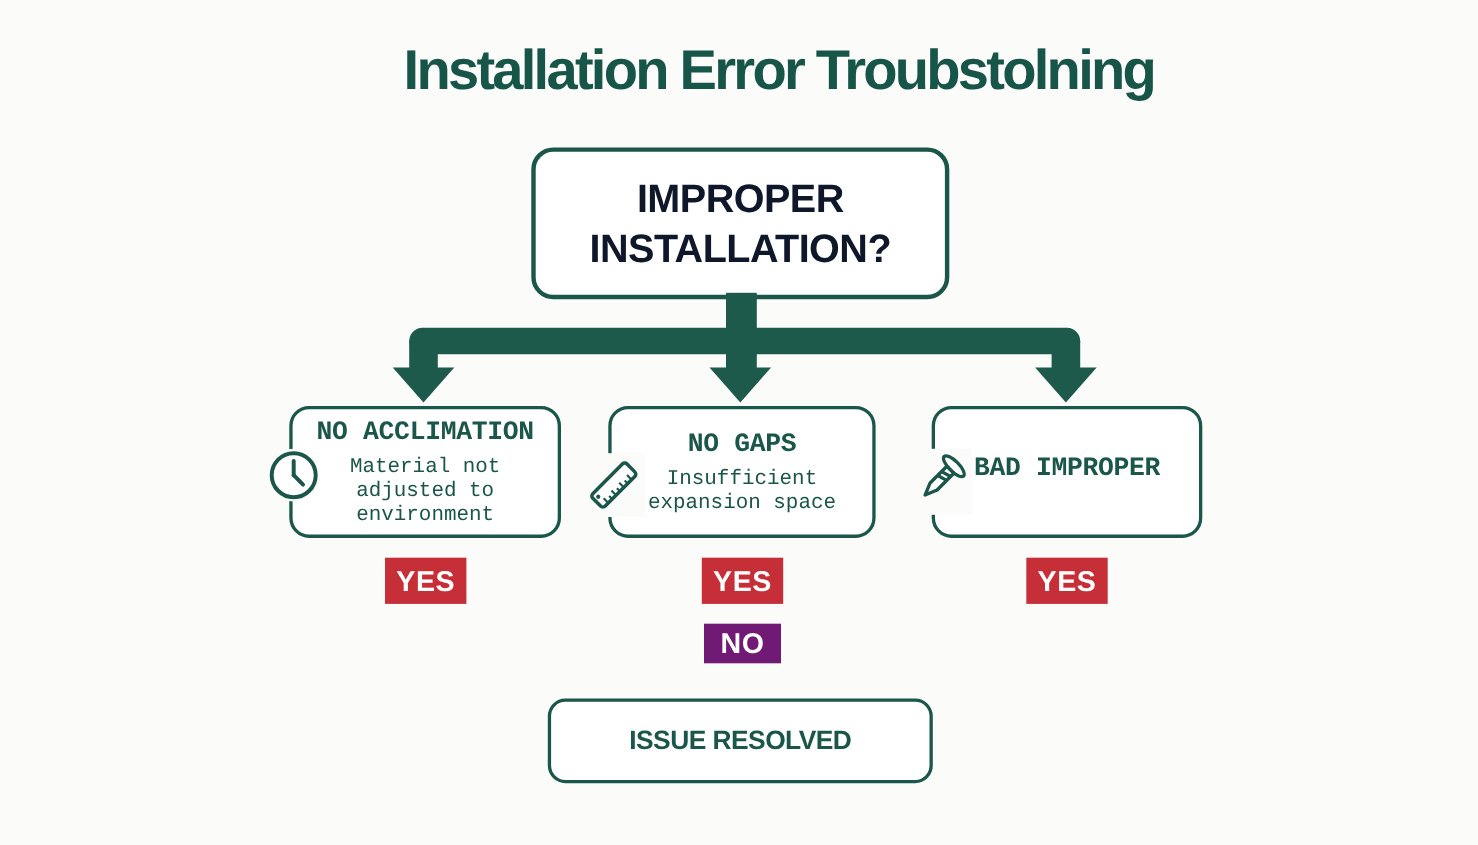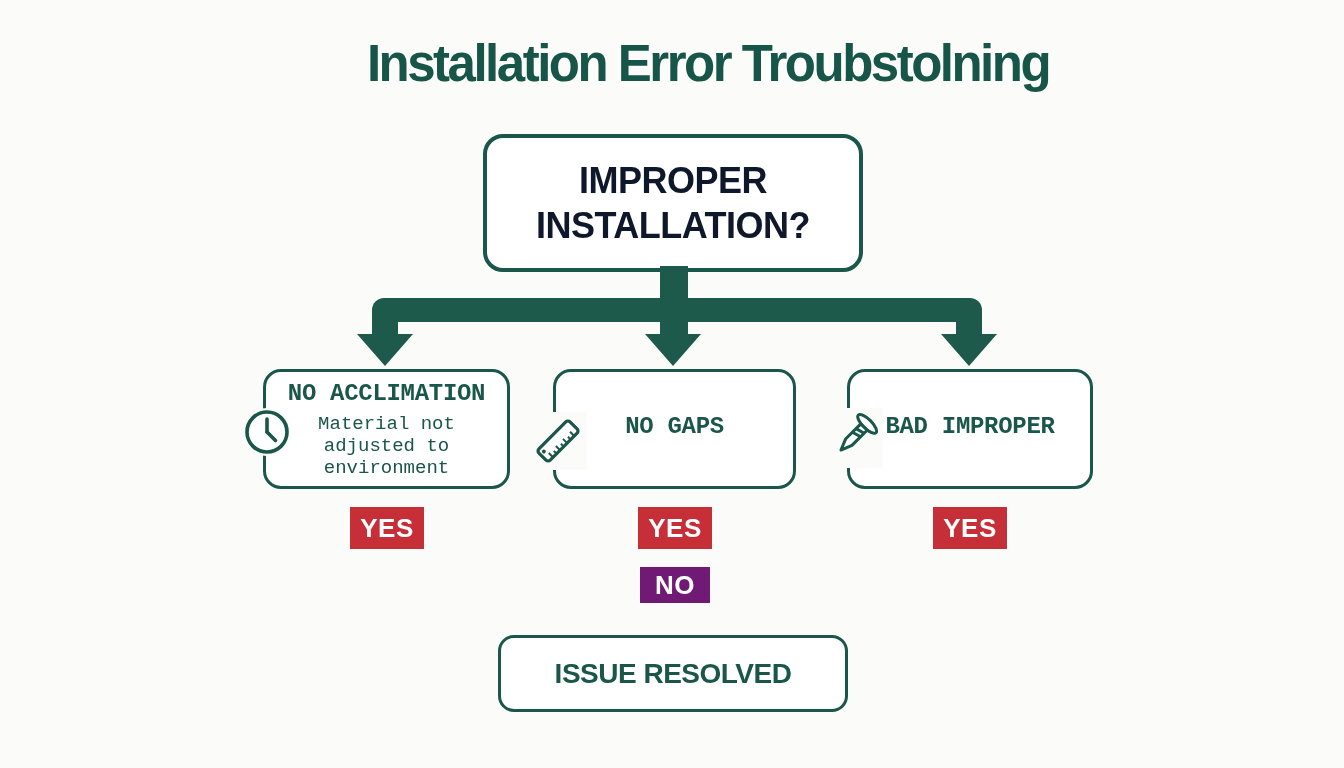--- a/index.html
+++ b/index.html
@@ -36,21 +36,21 @@
     position:absolute; border-radius:0; color:#ffffff;
     font-weight:700; font-size:26px; letter-spacing:0.5px;
     display:flex; align-items:center; justify-content:center;
   }
   .badge.yes { width:74px; height:42px; top:507px; background:#c72f38; }
   .badge.yes.b0 { left:350px; }
   .badge.yes.b1 { left:638px; }
   .badge.yes.b2 { left:933px; }
   .badge.no  { width:70px; height:36px; top:567px; left:640px; background:#701a75; }
   .resolved-node { left:498px; top:635px; width:350px; height:77px; border-width:3.5px; border-radius:16px; }
-  .resolved-label { font-size:28px; font-weight:700; color:#1a5649; letter-spacing:-0.5px; }
+  .resolved-label { font-size:24px; font-weight:700; color:#1a5649; letter-spacing:-0.5px; }
 </style>
 </head>
 <body>
 
 <div class="canvas">
 
   <h1 class="title">Installation Error Troubstolning</h1>
 
   <div class="node main-node">
     <div class="main-label">IMPROPER INSTALLATION?</div>
@@ -93,20 +93,21 @@
             <line x1="29" y1="37" x2="29" y2="33"></line>
             <line x1="34" y1="37" x2="34" y2="31"></line>
             <line x1="39" y1="37" x2="39" y2="33"></line>
             <line x1="44" y1="37" x2="44" y2="31"></line>
           </g>
           <circle cx="11.5" cy="26.5" r="1.9" fill="#1a5649"></circle>
         </g>
       </svg>
     </span>
     <div class="cause-title">NO GAPS</div>
+    <div class="cause-subtitle">Insufficient expansion space</div>
   </div>
 
   <div class="node cause-node c2">
     <span class="icon-wrap nail">
       <svg width="60" height="60" viewBox="0 0 60 60">
         <g transform="rotate(45 30 30)" stroke="#1a5649" stroke-width="3" fill="#ffffff" stroke-linejoin="round" stroke-linecap="round">
           <ellipse cx="30" cy="10" rx="12.5" ry="4.6"></ellipse>
           <path d="M25.5,14.5 L25.5,36 L30,47 L34.5,36 L34.5,14.5 Z"></path>
           <line x1="26.5" y1="21" x2="33.5" y2="19"></line>
           <line x1="26.5" y1="26" x2="33.5" y2="24"></line>

